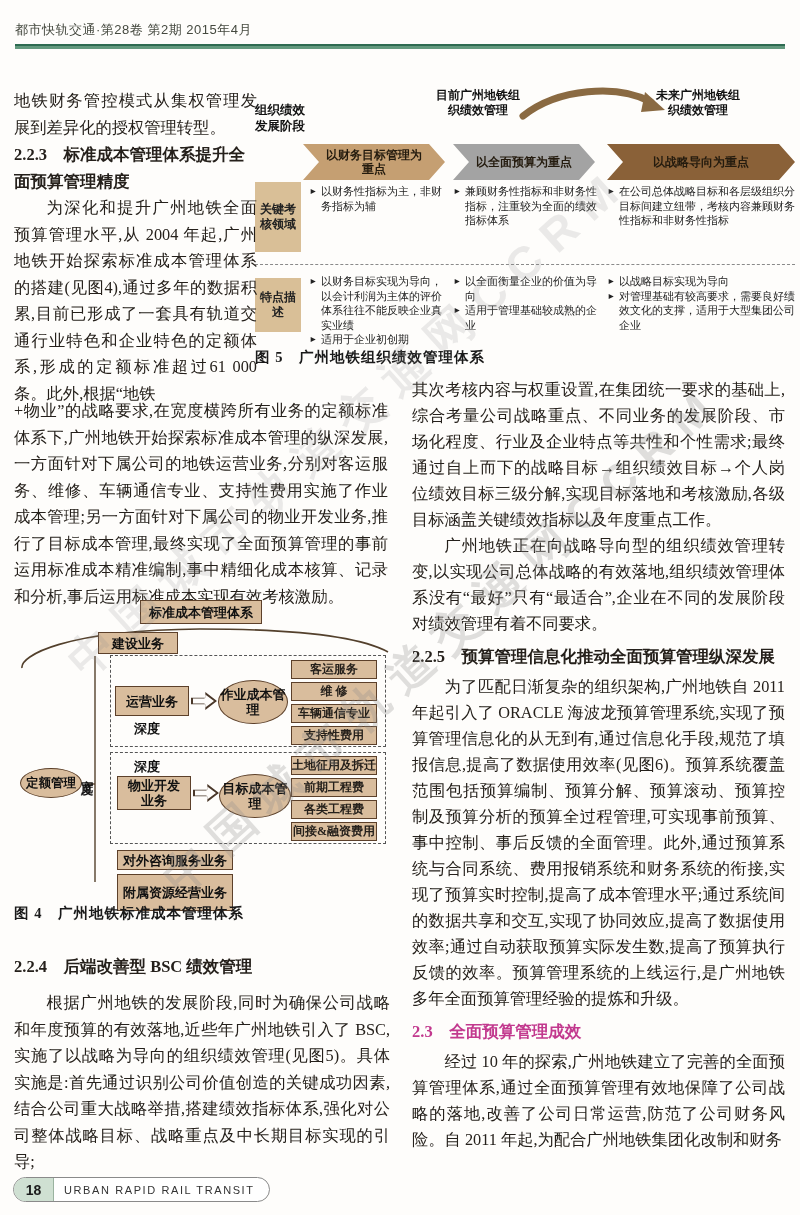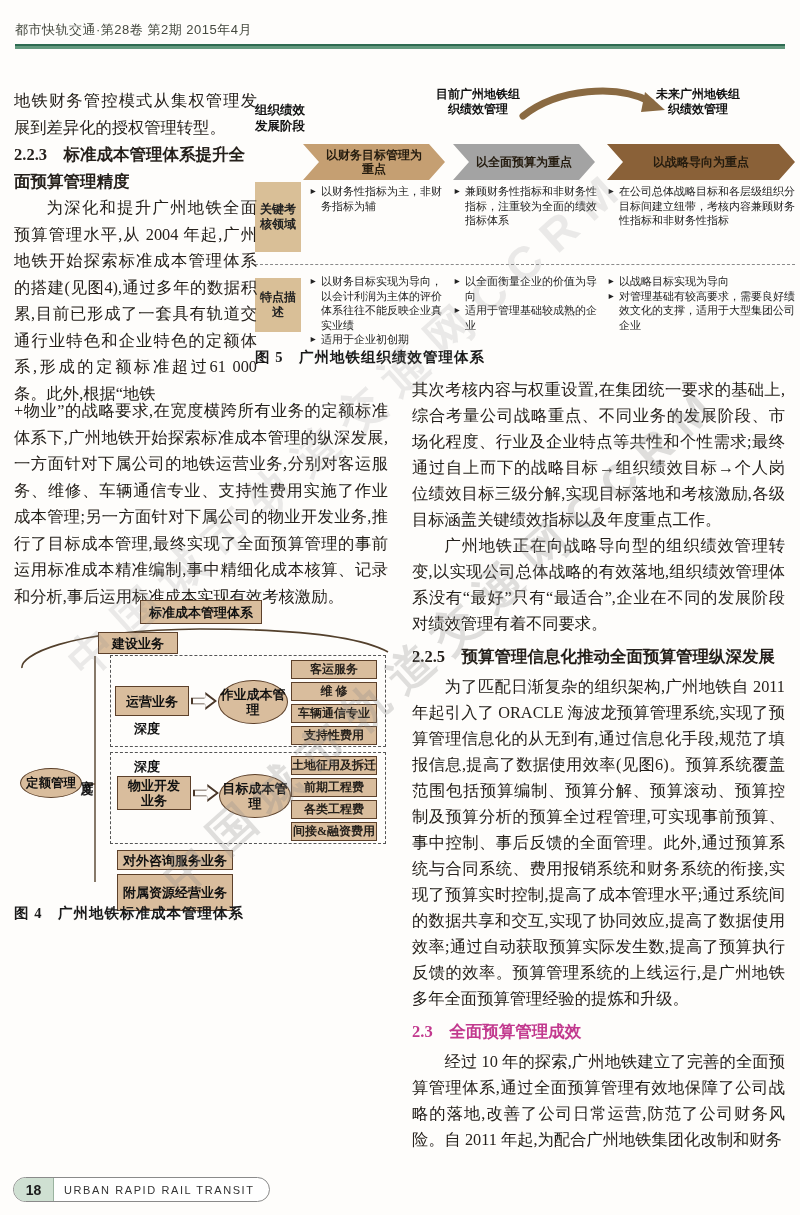--- a/index.html
+++ b/index.html
@@ -30,21 +30,21 @@
   }
   .h-magenta { color:#c2398e; margin:10px 0 6px 0; }
   #left-top   { left:14px;  top:88px;  width:243px; }
   #left-wide  { left:14px;  top:398px; width:374px; }
   #sec224     { left:14px;  top:953px; width:376px; }
   #sec224 .h-sec { margin-bottom:10px; }
   #right-col  { left:412px; top:377px; width:373px; line-height:26px; }
   #right-col .h-sec { margin:6px 0 4px 0; }
   
   #fig5 { position:absolute; left:255px; top:86px; width:540px; height:292px; font-family:"Liberation Sans","DejaVu Sans",sans-serif; }
-  .f5-ann { position:absolute; top:2px; width:86px; text-align:center; font-size:12px; font-weight:bold; line-height:15px; color:#111;font-family:Liberation Mono, monospace; }
+  .f5-ann { position:absolute; top:2px; width:86px; text-align:center; font-size:12px; font-weight:bold; line-height:15px; color:#111; }
   .f5-phase { position:absolute; left:0; top:16px; width:56px; font-size:12.5px; font-weight:bold; line-height:16px; color:#111; }
   .f5-tanbox {
     position:absolute; left:0; width:46px; background:#d9bf97;
     font-size:12px; font-weight:bold; line-height:15px; text-align:center;
     display:flex; align-items:center; justify-content:center; color:#222; padding:2px;
   }
   .f5-arrow {
     position:absolute; top:58px; height:36px;
     display:flex; align-items:center; justify-content:center;
     font-size:12px; font-weight:bold; color:#241b0e; text-align:center; line-height:14px;
@@ -199,20 +199,24 @@
 
     <div class="f4-box f4-ellipse" style="left:6px; top:170px; width:62px; height:30px; font-size:12.5px;">定额管理</div>
     <div class="f4-vlabel" style="left:64px; top:172px;">宽度</div>
 
     <div class="f4-box" style="left:103px; top:252px; width:116px; height:20px;">对外咨询服务业务</div>
     <div class="f4-box" style="left:103px; top:276px; width:116px; height:37px;">附属资源经营业务</div>
 
     <div class="f4-cap" style="top:306px;">图 4　广州地铁标准成本管理体系</div>
   </div>
 
+  <div id="sec224" class="flow">
+    <p class="h-sec">2.2.4　后端改善型 BSC 绩效管理</p>
+    <p class="ind">根据广州地铁的发展阶段,同时为确保公司战略和年度预算的有效落地,近些年广州地铁引入了 BSC,实施了以战略为导向的组织绩效管理(见图5)。具体实施是:首先通过识别公司价值创造的关键成功因素,结合公司重大战略举措,搭建绩效指标体系,强化对公司整体战略目标、战略重点及中长期目标实现的引导;</p>
+  </div>
 
   <div id="right-col" class="flow">
     <p>其次考核内容与权重设置,在集团统一要求的基础上,综合考量公司战略重点、不同业务的发展阶段、市场化程度、行业及企业特点等共性和个性需求;最终通过自上而下的战略目标→组织绩效目标→个人岗位绩效目标三级分解,实现目标落地和考核激励,各级目标涵盖关键绩效指标以及年度重点工作。</p>
     <p class="ind">广州地铁正在向战略导向型的组织绩效管理转变,以实现公司总体战略的有效落地,组织绩效管理体系没有“最好”只有“最适合”,企业在不同的发展阶段对绩效管理有着不同要求。</p>
     <p class="h-sec">2.2.5　预算管理信息化推动全面预算管理纵深发展</p>
     <p class="ind">为了匹配日渐复杂的组织架构,广州地铁自 2011 年起引入了 ORACLE 海波龙预算管理系统,实现了预算管理信息化的从无到有,通过信息化手段,规范了填报信息,提高了数据使用效率(见图6)。预算系统覆盖范围包括预算编制、预算分解、预算滚动、预算控制及预算分析的预算全过程管理,可实现事前预算、事中控制、事后反馈的全面管理。此外,通过预算系统与合同系统、费用报销系统和财务系统的衔接,实现了预算实时控制,提高了成本管理水平;通过系统间的数据共享和交互,实现了协同效应,提高了数据使用效率;通过自动获取预算实际发生数,提高了预算执行反馈的效率。预算管理系统的上线运行,是广州地铁多年全面预算管理经验的提炼和升级。</p>
     <p class="h-sec h-magenta">2.3　全面预算管理成效</p>
     <p class="ind">经过 10 年的探索,广州地铁建立了完善的全面预算管理体系,通过全面预算管理有效地保障了公司战略的落地,改善了公司日常运营,防范了公司财务风险。自 2011 年起,为配合广州地铁集团化改制和财务</p>
   </div>
 

